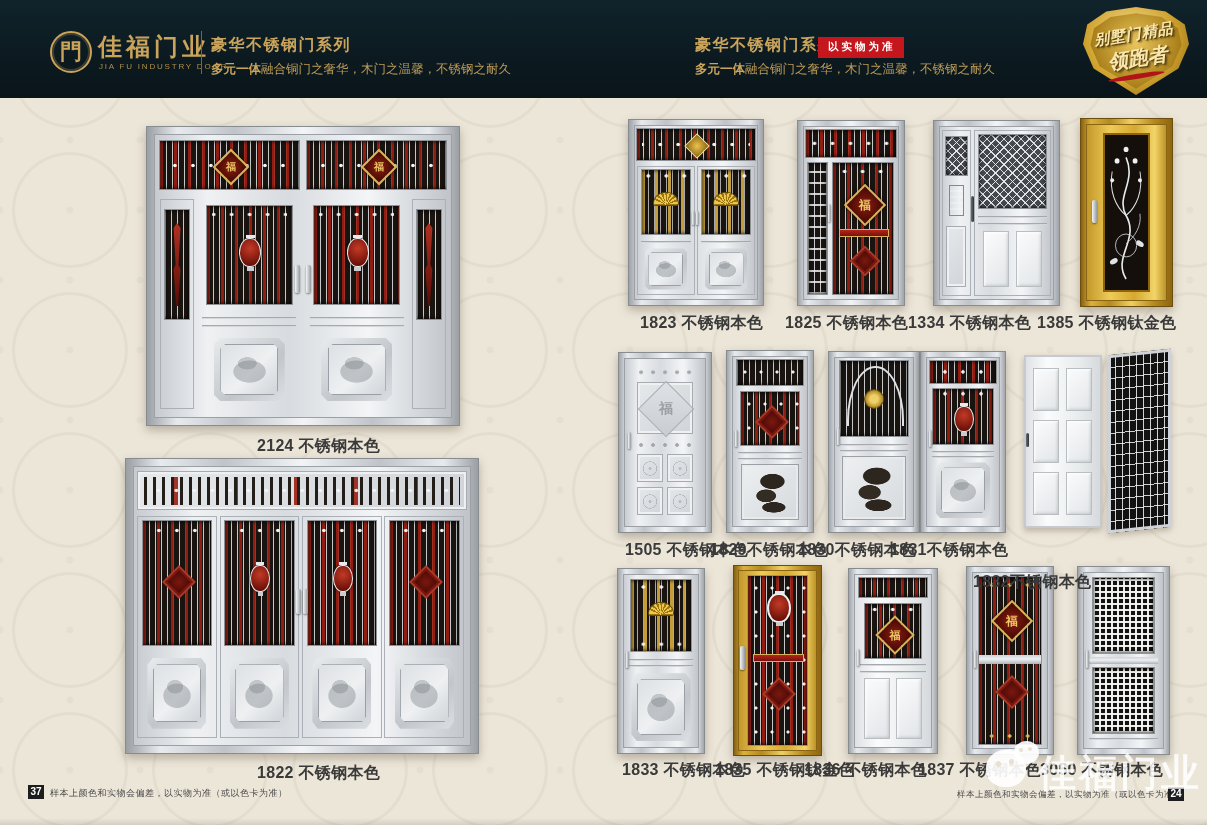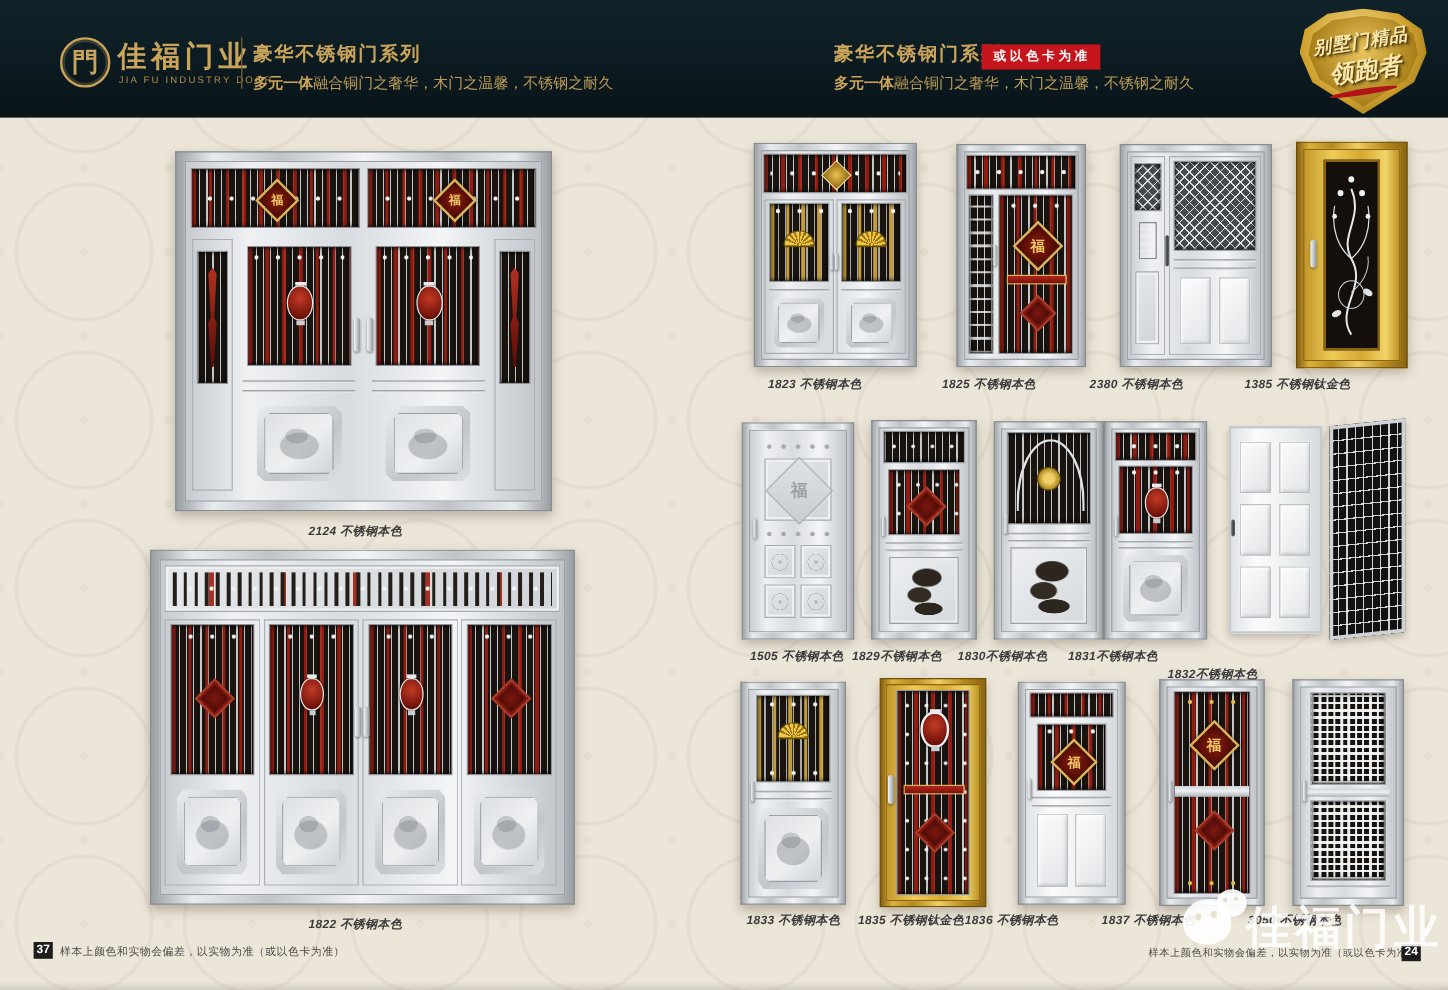--- a/index.html
+++ b/index.html
@@ -127,21 +127,21 @@
   .screen{position:absolute;background-color:#121212;
     background-image:repeating-linear-gradient(90deg,rgba(255,255,255,.8) 0 1px,transparent 1px 7px),
       repeating-linear-gradient(0deg,rgba(255,255,255,.8) 0 1px,transparent 1px 11px);
     transform:skewY(-6deg);box-shadow:inset 0 0 0 3px #cfd3d7,0 3px 6px rgba(115,104,86,.4);}
   .goldcircle{position:absolute;border-radius:50%;
     background:radial-gradient(circle,#f0d169 30%,#a57c14 75%,#6b4e0c);box-shadow:0 0 0 1px #5e4a08;}
   .motif{position:absolute;background-image:radial-gradient(circle,rgba(150,156,162,.85) 1.5px,transparent 2.2px);
     background-size:12px 100%;background-position:center;background-repeat:repeat-x;}
 
   
-  .dlabel{position:absolute;font-weight:bold;font-size:10px;color:#3a3a3a;letter-spacing:.3px;white-space:nowrap;z-index:5;font-style:italic;}
+  .dlabel{position:absolute;font-weight:bold;font-size:16px;color:#3a3a3a;letter-spacing:.3px;white-space:nowrap;z-index:5;}
   .pagebox{position:absolute;width:16px;height:14px;background:#1d1d1d;color:#fff;font-weight:bold;
     font-size:10px;line-height:14px;text-align:center;}
   .fnote{position:absolute;font-size:9px;color:#4a4a4a;letter-spacing:.5px;white-space:nowrap;}
   .wm{position:absolute;left:978px;top:738px;width:225px;height:72px;z-index:30;}
   .wm-text{position:absolute;left:60px;top:10px;font-weight:bold;font-size:38px;color:rgba(255,255,255,.85);
     letter-spacing:3px;white-space:nowrap;}
   .wm-b1{position:absolute;left:8px;top:12px;width:40px;height:37px;background:rgba(255,255,255,.92);
     border-radius:48% 48% 46% 46%;}
   .wm-b2{position:absolute;left:36px;top:3px;width:25px;height:23px;background:rgba(255,255,255,.92);border-radius:50%;}
   .wm-e{position:absolute;width:5px;height:6px;background:#e7e1d4;border-radius:50%;}
@@ -156,21 +156,21 @@
       <span>門</span>
     </div>
     <div class="brand">佳福门业</div>
     <div class="brand-en">JIA FU INDUSTRY DOOR</div>
     <div class="hdr-div"></div>
     <div class="s-title" style="left:211px;top:35px;">豪华不锈钢门系列</div>
     <div class="s-sub" style="left:211px;top:61px;">
       <span class="strong">多元一体</span><span>融合铜门之奢华，木门之温馨，不锈钢之耐久</span>
     </div>
     <div class="s-title" style="left:695px;top:35px;">豪华不锈钢门系列</div>
-    <div class="badge">或以色卡为准</div>
+    <div class="badge">以实物为准</div>
     <div class="s-sub" style="left:695px;top:61px;">
       <span class="strong">多元一体</span><span>融合铜门之奢华，木门之温馨，不锈钢之耐久</span>
     </div>
     <div class="emblem">
       <div class="shield"></div>
       <div class="shield-in"></div>
       <div class="emtext">
         <div class="l1">别墅门精品</div>
         <div class="l2">领跑者</div>
       </div>
@@ -354,21 +354,21 @@
       <div class="abs" style="left:30.5%;top:2.5%;width:67%;height:95%;box-shadow:inset 0 0 0 1px #aab0b5;">
         <div class="mesh" style="left:7%;top:3%;width:86%;height:44%;"></div>
         <div class="groove" style="left:5%;top:52%;width:90%;"></div>
         <div class="groove" style="left:5%;top:56%;width:90%;"></div>
         <div class="wpanel" style="left:12%;top:61%;width:34%;height:34%;"></div>
         <div class="wpanel" style="left:54%;top:61%;width:34%;height:34%;"></div>
       </div>
       <div class="darkhandle" style="left:28%;top:40%;width:2.5%;height:15%;"></div>
     </div>
   </div>
-  <div class="dlabel" style="left:908px;top:313px;">2380 不锈钢本色</div>
+  <div class="dlabel" style="left:908px;top:313px;">1334 不锈钢本色</div>
 
   <div class="door" style="left:1080px;top:118px;width:93px;height:189px;">
     <div class="goldframe"></div>
     <div class="goldleaf" style="inset:6px;">
       <div class="abs" style="left:21%;top:5%;width:58%;height:90%;background:#140f0a;box-shadow:inset 0 0 0 2px #8a6412;">
         <svg style="position:absolute;inset:3%;width:94%;height:94%;" viewBox="0 0 54 170" preserveAspectRatio="none">
           <path d="M27 160 C10 135 44 115 27 88 C14 66 40 50 27 22" stroke="#e8ebed" fill="none" stroke-width="2"></path>
           <path d="M27 88 C40 78 48 60 44 38" stroke="#dfe3e6" fill="none" stroke-width="1.2"></path>
           <path d="M27 88 C14 78 6 60 10 38" stroke="#dfe3e6" fill="none" stroke-width="1.2"></path>
           <path d="M27 120 C38 112 46 100 44 86" stroke="#cfd4d8" fill="none" stroke-width="1"></path>
@@ -477,21 +477,21 @@
       <div class="wpanel" style="left:12%;top:7%;width:34%;height:25%;"></div>
       <div class="wpanel" style="left:54%;top:7%;width:34%;height:25%;"></div>
       <div class="wpanel" style="left:12%;top:37.5%;width:34%;height:25%;"></div>
       <div class="wpanel" style="left:54%;top:37.5%;width:34%;height:25%;"></div>
       <div class="wpanel" style="left:12%;top:68%;width:34%;height:25%;"></div>
       <div class="wpanel" style="left:54%;top:68%;width:34%;height:25%;"></div>
       <div class="darkhandle" style="left:3%;top:45%;width:4%;height:8%;"></div>
     </div>
     <div class="screen" style="left:57%;top:1%;width:42%;height:97%;"></div>
   </div>
-  <div class="dlabel" style="left:973px;top:555px;">1832不锈钢本色</div>
+  <div class="dlabel" style="left:973px;top:572px;">1832不锈钢本色</div>
 
   <div class="door" style="left:617px;top:568px;width:88px;height:186px;">
     <div class="frame"></div>
     <div class="leaf" style="inset:6px;">
       <div class="gwin gb" style="left:10%;top:3.5%;width:80%;height:41%;">
         <div class="dotrow" style="left:5%;top:5%;width:90%;height:9%;"></div>
         <div class="fan" style="left:calc(50% - 12px);top:32%;width:24px;height:12px;"></div>
         <div class="dotrow" style="left:5%;top:86%;width:90%;height:9%;"></div>
       </div>
       <div class="groove" style="left:8%;top:49%;width:84%;"></div>

